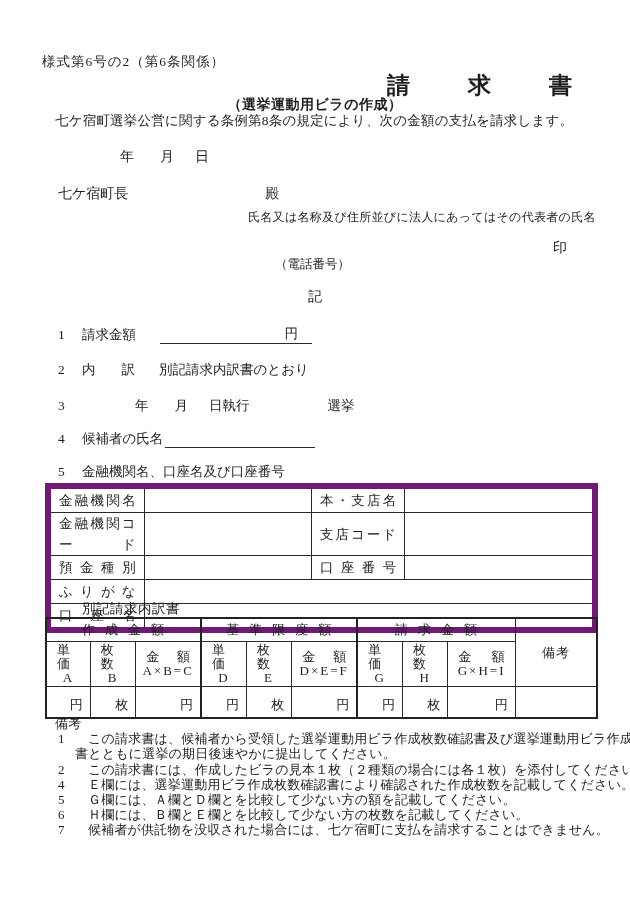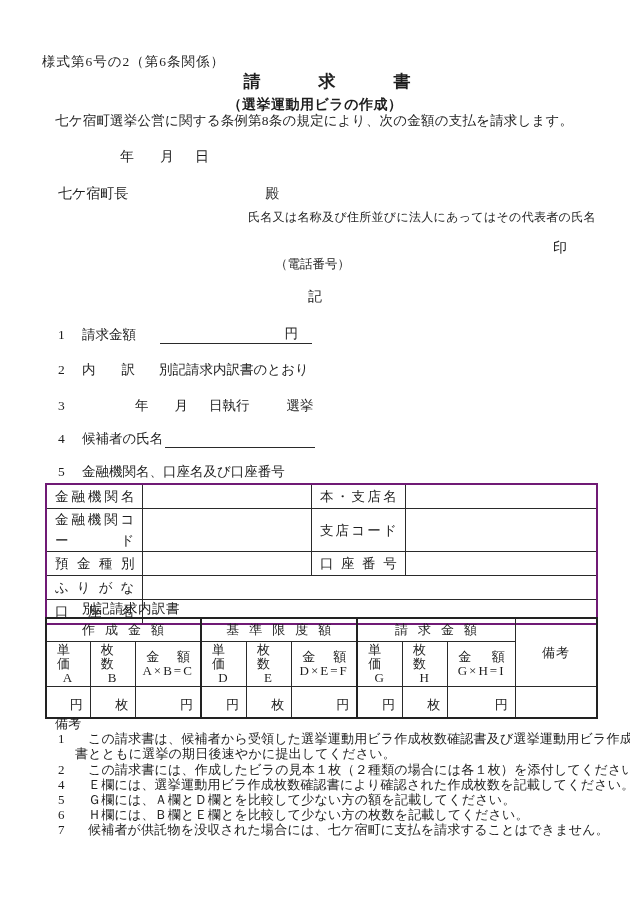--- a/index.html
+++ b/index.html
@@ -5,21 +5,21 @@
   html,body { margin:0; padding:0; background:#888; }
   .page {
     position:relative; width:630px; height:903px; margin:0 auto;
     background:#ffffff; color:#1e1e1e;
     font-family:"Liberation Serif","DejaVu Serif",serif;
     font-size:14px; overflow:hidden;
   }
   .abs { position:absolute; white-space:nowrap; }
 
   .form-number { top:53px; left:42px; font-size:13.5px; letter-spacing:1px; }
-  .title { top:70px; left:0; right:0; text-align:center; font-size:17px; font-weight:bold;
+  .title { top:70px; left:0; right:0; text-align:right; font-size:23px; font-weight:bold;
            letter-spacing:58px; padding-left:82px; }
   .subtitle { top:96px; left:0; right:0; text-align:center; font-size:14px; font-weight:bold; letter-spacing:0.5px; }
   .intro { top:112px; left:42px; width:548px; font-size:13.5px; letter-spacing:0.2px; text-indent:13px; white-space:normal; }
 
   .date-line { top:148px; left:120px; font-size:14px; }
   .date-line .d-m { margin-left:26px; }
   .date-line .d-d { margin-left:21px; }
 
   .addressee { top:185px; left:58px; font-size:14px; }
   .addressee .dono { margin-left:137px; }
@@ -34,26 +34,26 @@
   .inum { display:inline-block; margin-left:16px; width:24px; }
   .uline { display:inline-block; border-bottom:1px solid #2a2a2a; text-align:right; vertical-align:bottom; }
   .u1 { width:152px; margin-left:24px; }
   .u1 .unit-yen { padding-right:14px; }
   .u4 { width:150px; margin-left:2px; }
   .ilbl2 { letter-spacing:26px; }
   .ival2 { margin-left:-2px; }
   .i3 .e-year { margin-left:53px; }
   .i3 .e-month { margin-left:26px; }
   .i3 .e-day { margin-left:21px; }
-  .i3 .e-suffix { margin-left:37px; }
+  .i3 .e-suffix { margin-left:78px; }
 
   table { border-collapse:collapse; table-layout:fixed; }
   td, th { font-weight:normal; overflow:hidden; }
 
-  .bank { position:absolute; top:483px; left:45px; width:553px; border:2px solid #701a75; }
+  .bank { position:absolute; top:483px; left:45px; width:553px; border:6px solid #701a75; }
   .bank td, .bank th { border:1px solid #2a2a2a; height:21px; font-size:13.5px; line-height:21px; }
   .bank th.lbl { text-align:justify; text-align-last:justify; padding:0 8px; }
   .bank tr.dotrow td, .bank tr.dotrow th { border-bottom:1px dotted #666; }
 
   .bd-caption { top:600px; left:82px; font-size:13.5px; letter-spacing:0.5px; }
   .bd { position:absolute; top:617px; left:45px; width:553px; border:2px solid #222; }
   .bd td, .bd th { border:1px solid #2a2a2a; font-size:13px; text-align:center; }
   .bd .grp { height:20px; letter-spacing:10px; padding-left:10px; }
   .bd .sep { border-left:2px solid #222; }
   .bd .sub { height:30px; line-height:14px; }

